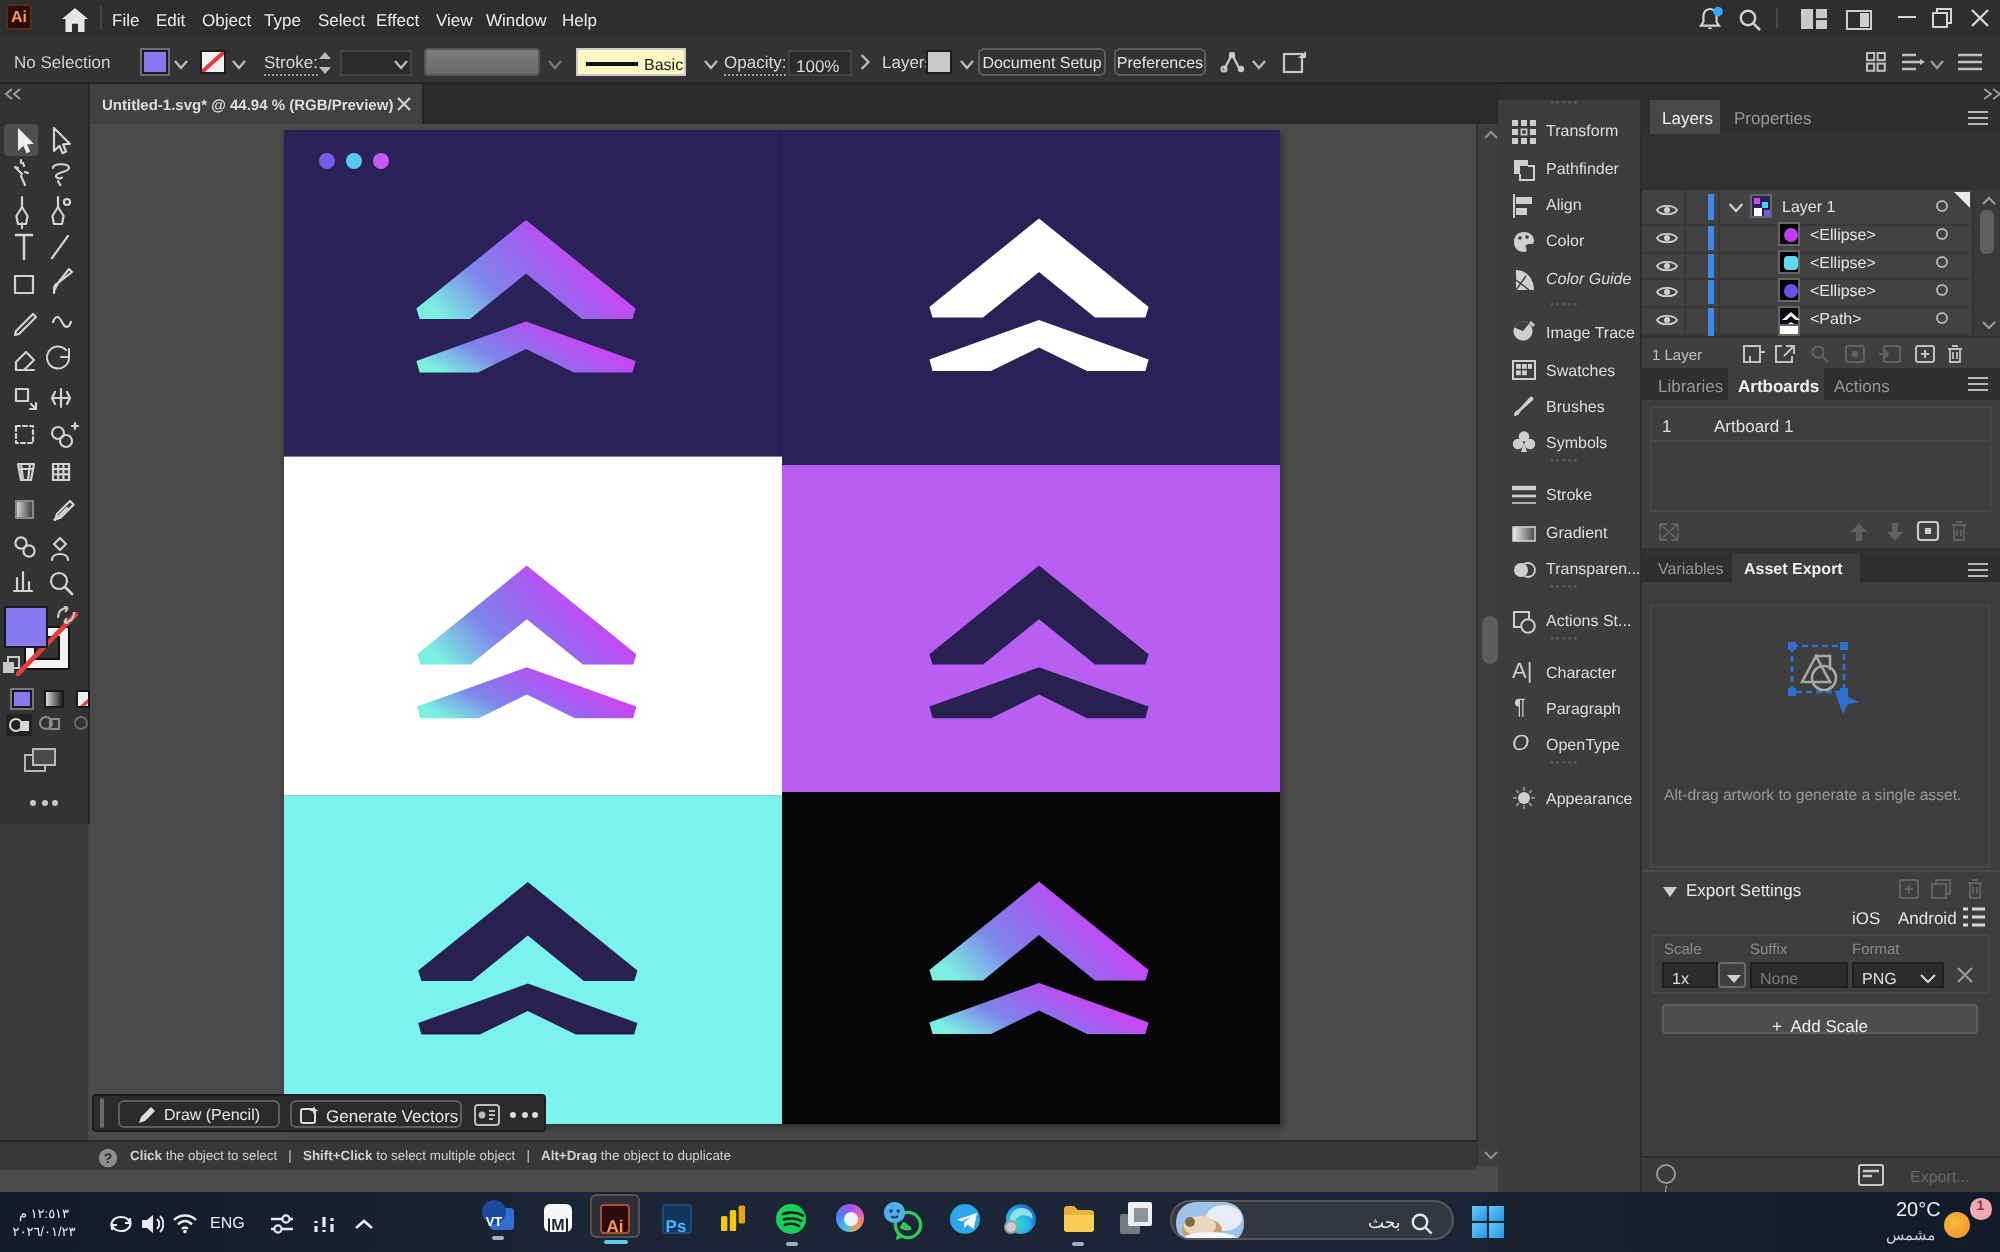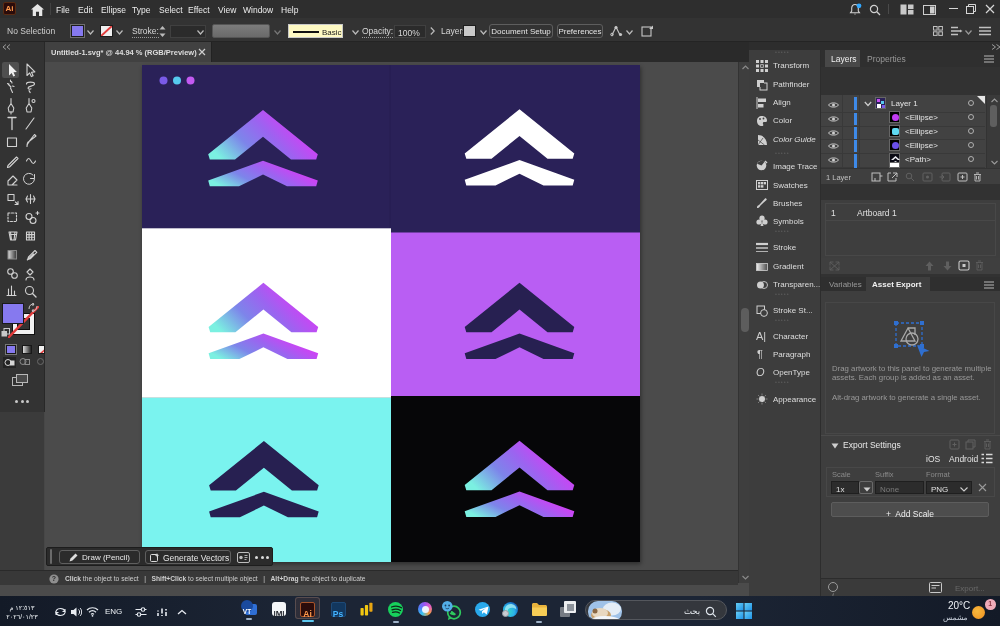--- a/index.html
+++ b/index.html
@@ -17,21 +17,21 @@
     <span class="abs" style="left:1.5px;top:1px;font-size:8px;font-weight:bold;color:#ff9a4d;">Ai</span>
   </div>
 
   <svg class="abs" style="left:31px;top:3.5px;" width="13" height="12" viewBox="0 0 12 11">
     <path d="M6 0 L12 5 L10.4 5 L10.4 11 L7.4 11 L7.4 7.2 L4.6 7.2 L4.6 11 L1.6 11 L1.6 5 L0 5 Z" fill="#e6e6e6"></path>
   </svg>
   <div class="abs" style="left:50px;top:3px;width:1px;height:12px;background:#424242;"></div>
   <div style="font-size:8.5px;color:#ececec;">
     <span class="abs" style="left:56px;top:4.5px;">File</span>
     <span class="abs" style="left:78px;top:4.5px;">Edit</span>
-    <span class="abs" style="left:101px;top:4.5px;">Ellipse</span>
+    <span class="abs" style="left:101px;top:4.5px;">Object</span>
     <span class="abs" style="left:132px;top:4.5px;">Type</span>
     <span class="abs" style="left:159px;top:4.5px;">Select</span>
     <span class="abs" style="left:188px;top:4.5px;">Effect</span>
     <span class="abs" style="left:218px;top:4.5px;">View</span>
     <span class="abs" style="left:243px;top:4.5px;">Window</span>
     <span class="abs" style="left:281px;top:4.5px;">Help</span>
   </div>
 
   <svg class="abs" style="left:849px;top:3px;" width="13" height="13" viewBox="0 0 13 13">
     <path d="M6 1.5 C3.8 1.5 2.7 3.2 2.7 5.2 L2.7 8 L1.5 9.8 L10.5 9.8 L9.3 8 L9.3 5.2 C9.3 3.2 8.2 1.5 6 1.5 Z" fill="none" stroke="#d0d0d0" stroke-width="1.1"></path>
@@ -489,21 +489,21 @@
     <svg class="abs" style="left:7px;top:228.5px;" width="12" height="12" viewBox="0 0 12 12">
         <circle cx="4.5" cy="6" r="3.5" fill="#cfcfcf"></circle>
         <circle cx="8" cy="6" r="3.5" fill="none" stroke="#cfcfcf" stroke-width="0.9"></circle>
       </svg>
     <span class="abs" style="left:24px;top:230px;">Transparen...</span>
     <span class="abs" style="left:26px;top:241px;font-size:5.5px;letter-spacing:1px;color:#5a5a5a;">•••••</span>
     <svg class="abs" style="left:7px;top:254.5px;" width="12" height="12" viewBox="0 0 12 12">
         <rect x="1" y="1" width="7.5" height="7.5" fill="none" stroke="#cfcfcf"></rect>
         <circle cx="8" cy="8" r="3.4" fill="#3d3d3d" stroke="#cfcfcf"></circle>
       </svg>
-    <span class="abs" style="left:24px;top:256px;">Stroke St...</span>
+    <span class="abs" style="left:24px;top:256px;">Actions St...</span>
     <span class="abs" style="left:26px;top:267px;font-size:5.5px;letter-spacing:1px;color:#5a5a5a;">•••••</span>
     <span class="abs" style="left:7px;top:280px;font-size:11px;color:#cfcfcf;">A|</span>
     <span class="abs" style="left:24px;top:282px;">Character</span>
     <span class="abs" style="left:8px;top:298px;font-size:11px;color:#cfcfcf;">¶</span>
     <span class="abs" style="left:24px;top:300px;">Paragraph</span>
     <span class="abs" style="left:7px;top:316px;font-size:11px;font-style:italic;color:#cfcfcf;">O</span>
     <span class="abs" style="left:24px;top:318px;">OpenType</span>
     <span class="abs" style="left:26px;top:329px;font-size:5.5px;letter-spacing:1px;color:#5a5a5a;">•••••</span>
     <svg class="abs" style="left:7px;top:343px;" width="12" height="12" viewBox="0 0 12 12">
         <circle cx="6" cy="6" r="3" fill="#cfcfcf"></circle>
@@ -641,20 +641,30 @@
         </svg>
       <svg class="abs" style="left:136px;top:3px;" width="11" height="10" viewBox="0 0 11 10">
           <rect x="1" y="1" width="9" height="8" rx="1" fill="none" stroke="#c0c0c0"></rect>
           <path d="M5.5 3 V7 M3.5 5 H7.5" stroke="#c0c0c0"></path>
         </svg>
       <svg class="abs" style="left:152px;top:3px;" width="9" height="10" viewBox="0 0 9 10">
           <path d="M1 2.5 H8 M2 2.5 V9 H7 V2.5 M3 1 H6 M3.5 4 V7.5 M5.5 4 V7.5" fill="none" stroke="#c0c0c0" stroke-width="0.9"></path>
         </svg>
     </div>
 
+    <div class="abs" style="left:0;top:134px;width:179px;height:16px;background:#2f2f2f;">
+      <span class="abs" style="left:8px;top:4px;font-size:8.5px;color:#989898;">Libraries</span>
+      <div class="abs" style="left:43px;top:0;width:48px;height:16px;background:#3e3e3e;">
+          <span class="abs" style="left:5px;top:4px;font-size:8.5px;color:#f0f0f0;font-weight:bold;">Artboards</span>
+        </div>
+      <span class="abs" style="left:96px;top:4px;font-size:8.5px;color:#989898;">Actions</span>
+      <svg class="abs" style="left:163px;top:4px;" width="10" height="8" viewBox="0 0 10 8">
+          <path d="M0 1 H10 M0 4 H10 M0 7 H10" stroke="#b8b8b8" stroke-width="1.1"></path>
+        </svg>
+    </div>
     <div class="abs" style="left:0;top:150px;width:179px;height:58px;background:#3e3e3e;">
       <div class="abs" style="left:4px;top:3px;width:171px;height:53px;border:1px solid #484848;"></div>
       <span class="abs" style="left:10px;top:8px;font-size:8.5px;color:#e0e0e0;">1</span>
       <span class="abs" style="left:36px;top:8px;font-size:8.5px;color:#e0e0e0;">Artboard 1</span>
 
       <div class="abs" style="left:5px;top:20px;width:169px;height:1px;background:#484848;"></div>
     </div>
     <div class="abs" style="left:0;top:208px;width:179px;height:16px;background:#3f3f3f;">
       <svg class="abs" style="left:8px;top:3px;" width="11" height="10" viewBox="0 0 11 10">
           <path d="M1 9 L10 1 M10 1 H6.5 M10 1 V4.5 M1 9 H4.5 M1 9 V5.5 M1 1 L10 9 M1 1 H4.5 M1 1 V4.5 M10 9 H6.5 M10 9 V5.5" stroke="#5f5f5f" stroke-width="0.9" fill="none"></path>
@@ -691,21 +701,20 @@
         <g fill="#2f6fd0">
             <rect x="1" y="1" width="4" height="4"></rect>
             <rect x="27" y="1" width="4" height="4"></rect>
             <rect x="1" y="24" width="4" height="4"></rect>
             <rect x="27" y="24" width="4" height="4"></rect>
           </g>
         <path d="M8 21 L15 8 L22 21 Z M15 8 L22 8 L22 15" fill="none" stroke="#a8a8a8" stroke-width="1.3"></path>
         <circle cx="19" cy="19" r="6" fill="none" stroke="#a8a8a8" stroke-width="1.3"></circle>
         <path d="M24 25 L28.5 37 L31 32 L36.5 31 Z" fill="#2f6fd0"></path>
       </svg>
-      <div class="abs" style="left:11px;top:74px;width:168px;font-size:7.8px;line-height:8.6px;color:#999999;white-space:nowrap;">Drag artwork to this panel to generate multiple<br>assets. Each group is added as an asset.</div>
       <div class="abs" style="left:11px;top:102px;width:168px;font-size:7.8px;color:#999999;white-space:nowrap;">Alt-drag artwork to generate a single asset.</div>
 
       <div class="abs" style="left:0;top:144px;width:179px;height:1px;background:#4a4a4a;"></div>
       <svg class="abs" style="left:10px;top:152px;" width="8" height="6" viewBox="0 0 8 6">
           <path d="M0.5 0.5 H7.5 L4 5.5 Z" fill="#cfcfcf"></path>
         </svg>
       <span class="abs" style="left:22px;top:149px;font-size:8.5px;color:#e8e8e8;">Export Settings</span>
       <svg class="abs" style="left:128px;top:148px;" width="11" height="11" viewBox="0 0 11 11">
           <rect x="1" y="1" width="9" height="9" rx="1" fill="none" stroke="#606060"></rect>
           <path d="M5.5 3.5 V7.5 M3.5 5.5 H7.5" stroke="#606060"></path>

